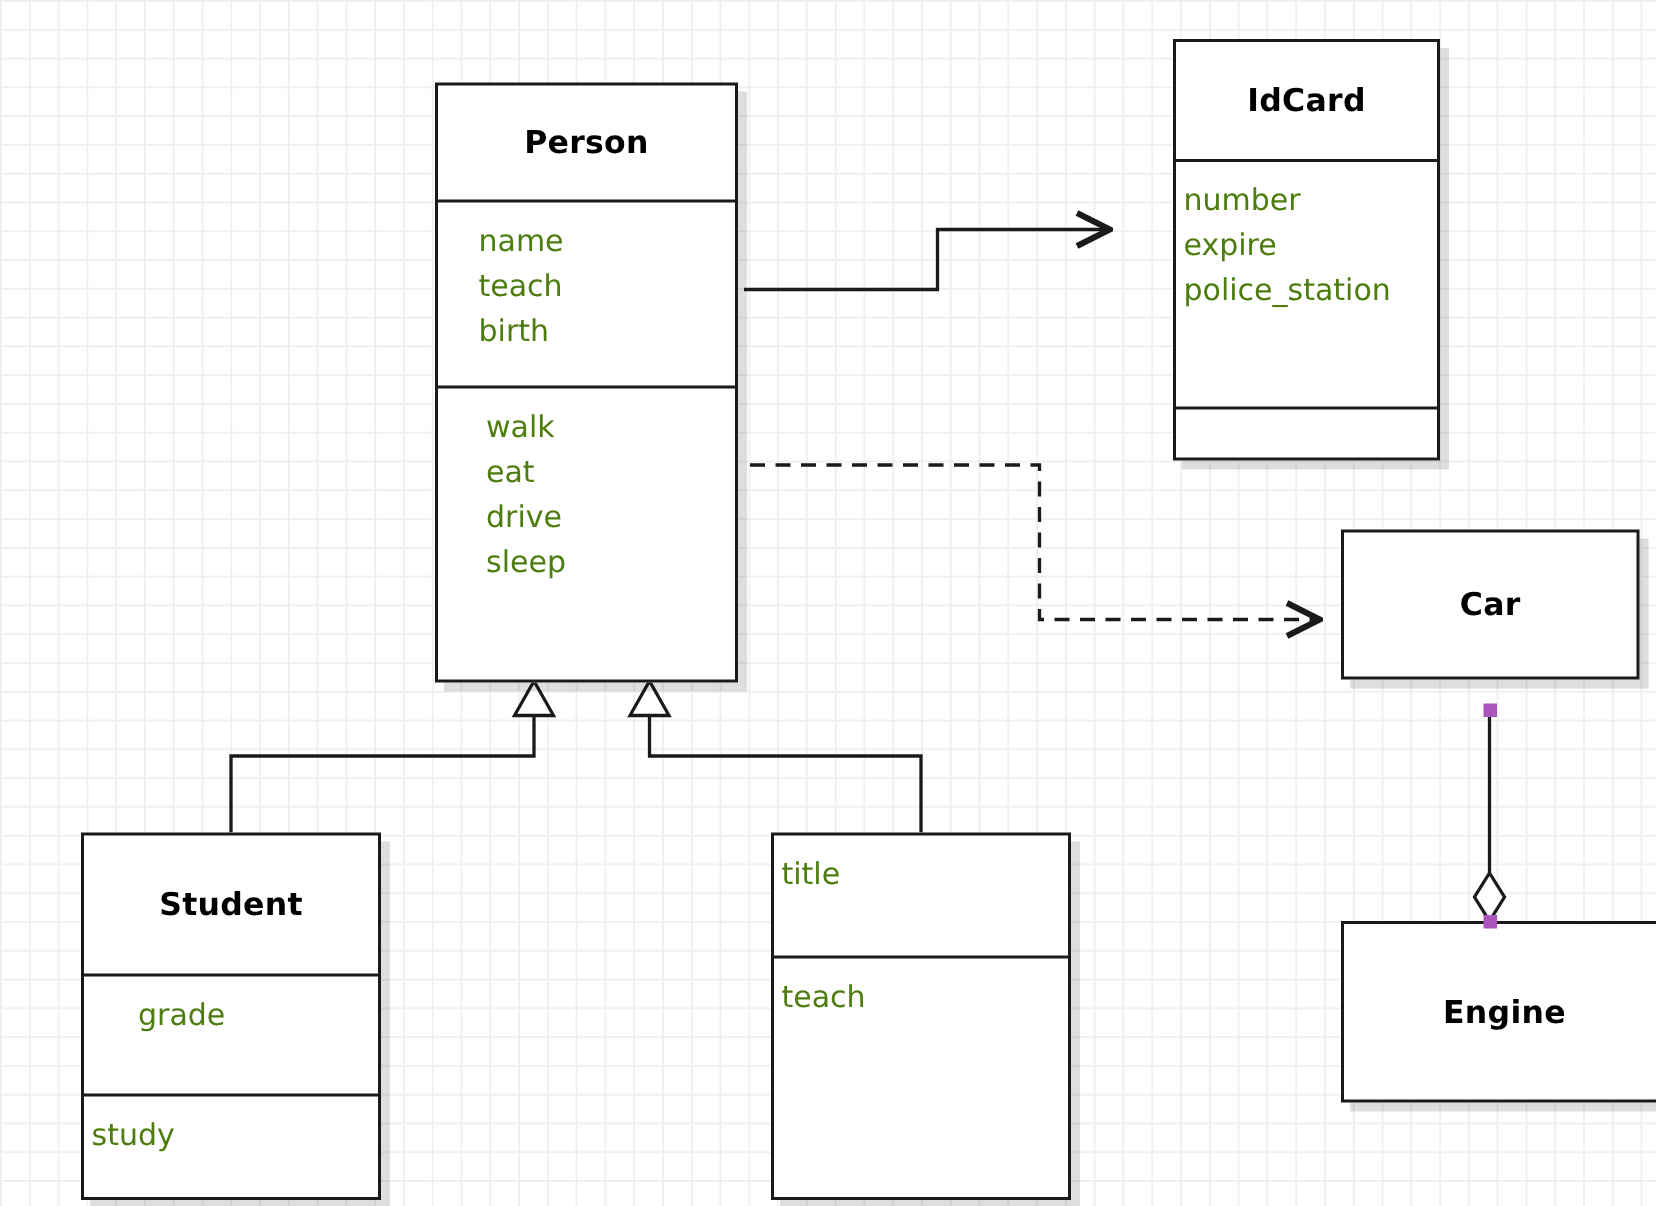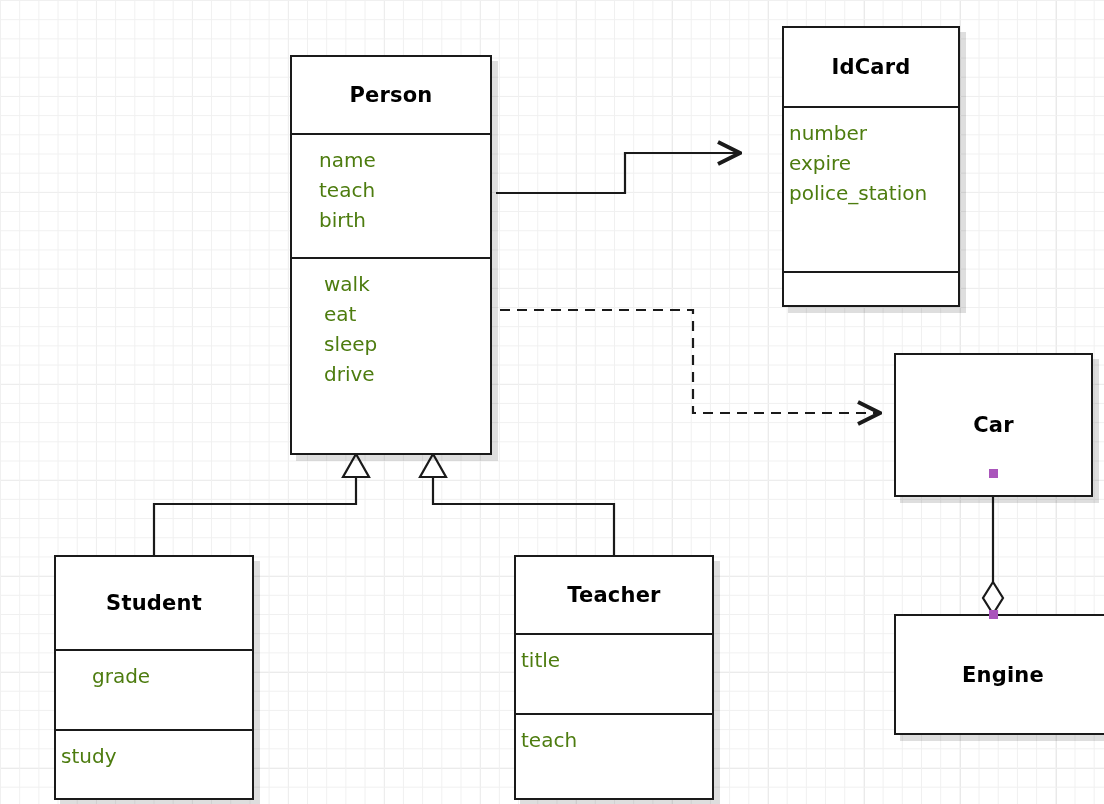--- a/index.html
+++ b/index.html
@@ -117,55 +117,54 @@
   <div class="uml-class" style="left:290px; top:55px; width:202px; height:400px;">
     <div class="compartment cls-title" style="height:76px;">Person</div>
     <div class="compartment member-list" style="height:124px;padding-left:27px;">
       <div class="member">name</div>
       <div class="member">teach</div>
       <div class="member">birth</div>
     </div>
     <div class="compartment member-list" style="height:158px;padding-left:32px;">
       <div class="member">walk</div>
       <div class="member">eat</div>
+      <div class="member">drive</div>
       <div class="member">sleep</div>
-      <div class="member">drive</div>
     </div>
   </div>
 
   <div class="uml-class" style="left:754px; top:26px; width:178px; height:281px;margin-left:28px;">
     <div class="compartment cls-title" style="height:78px;">IdCard</div>
     <div class="compartment member-list" style="height:165px;">
       <div class="member">number</div>
       <div class="member">expire</div>
       <div class="member">police_station</div>
     </div>
     <div class="compartment member-list" style="height:34px;"></div>
   </div>
 
-  <div class="uml-class" style="left:894px; top:353px; width:199px; height:144px;">
+  <div class="uml-class" style="left:894px; top:353px; width:199px; height:100px;">
     <div class="compartment cls-title" style="height:100%;">Car</div>
   </div>
 
   <div class="uml-class" style="left:894px; top:614px; width:218px; height:121px;">
     <div class="compartment cls-title" style="height:100%;">Engine</div>
   </div>
 
   <div class="uml-class" style="left:54px; top:555px; width:200px; height:245px;">
     <div class="compartment cls-title" style="height:92px;">Student</div>
     <div class="compartment member-list" style="height:80px;padding-left:36px;">
       <div class="member">grade</div>
     </div>
     <div class="compartment member-list" style="height:85px;">
       <div class="member">study</div>
     </div>
   </div>
 
   <div class="uml-class" style="left:514px; top:555px; width:200px; height:245px;">
-    <div class="compartment cls-title" style="height:76px;">Teacher</div>
     <div class="compartment member-list" style="height:80px;">
       <div class="member">title</div>
     </div>
     <div class="compartment member-list" style="height:107px;">
       <div class="member">teach</div>
     </div>
   </div>
 
 </div>
 

